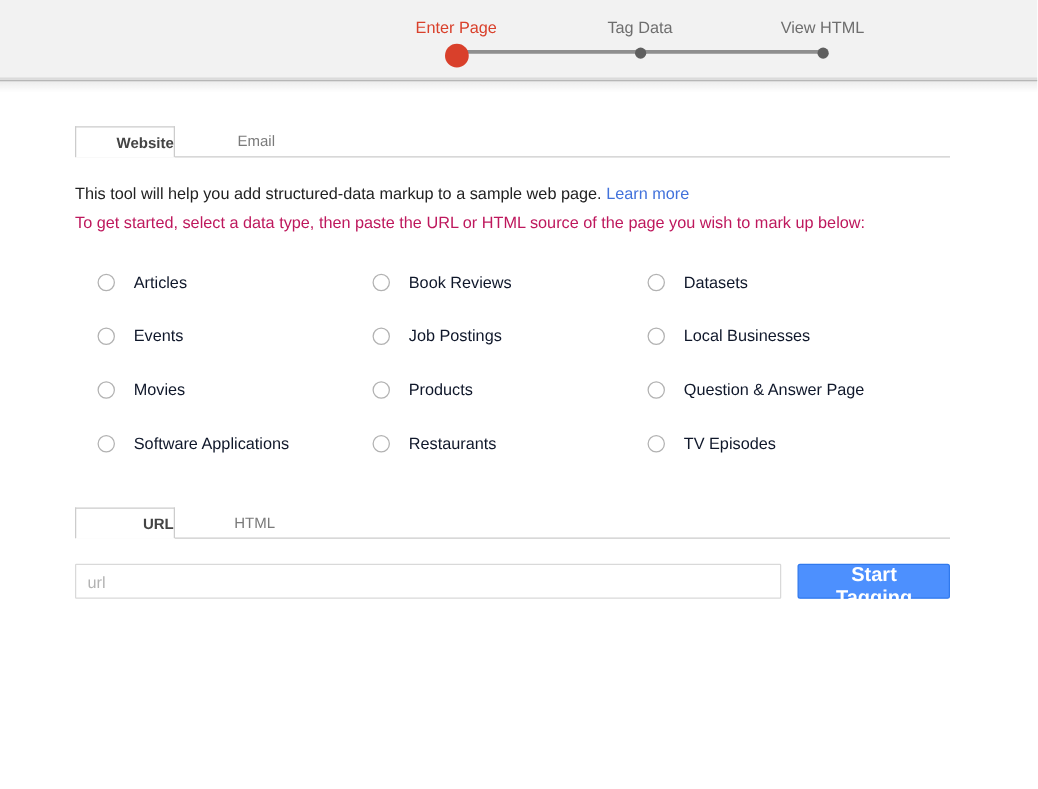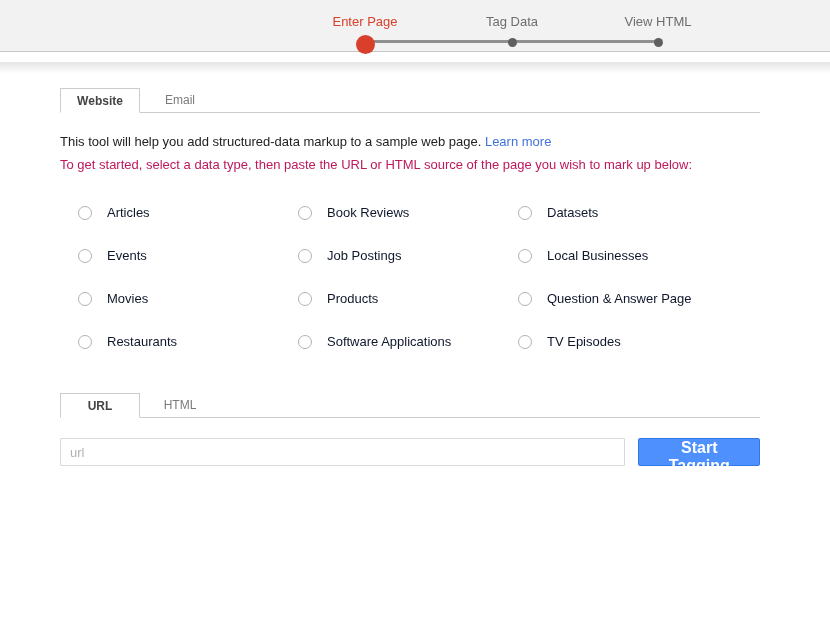--- a/index.html
+++ b/index.html
@@ -7,21 +7,21 @@
     width: 830px; height: 631px;
     background: #ffffff;
     font-family: "Liberation Sans", sans-serif;
     font-size: 13px; color: #333;
     overflow: hidden;
   }
 
   
   .header {
     position: relative;
-    width: 830px; height: 52px;
+    width: 830px; height: 65px;
     background: #f2f2f2;
     border-bottom: 1px solid #c6c6c6;
   }
   .header::after {
     content: "";
     position: absolute; left: 0; right: 0; top: 62px; height: 12px;
     background: linear-gradient(to bottom, rgba(0,0,0,0.10), rgba(0,0,0,0));
     pointer-events: none;
   }
   .stepper-line {
@@ -73,21 +73,21 @@
     position: relative;
     width: 700px;
     border-bottom: 1px solid #ccc;
     display: flex;
   }
   .tabbar-sources { margin-top: 35px; }
   .tabbar-input   { margin-top: 29px; }
   .tab {
     width: 80px; height: 25px;
     line-height: 24px;
-    text-align: center;
+    text-align: right;
     font-size: 12px;
     color: #7a7a7a;
     cursor: pointer;
     position: relative; top: 1px;
   }
   .tab.active {
     background: #fff;
     border: 1px solid #ccc;
     border-bottom: 1px solid #fff;
     color: #444;
@@ -217,25 +217,25 @@
     <div class="type-option">
       <span class="radio"></span>
       <span class="type-label">Products</span>
     </div>
     <div class="type-option">
       <span class="radio"></span>
       <span class="type-label">Question &amp; Answer Page</span>
     </div>
     <div class="type-option">
       <span class="radio"></span>
+      <span class="type-label">Software Applications</span>
+    </div>
+    <div class="type-option">
+      <span class="radio"></span>
       <span class="type-label">Restaurants</span>
-    </div>
-    <div class="type-option">
-      <span class="radio"></span>
-      <span class="type-label">Software Applications</span>
     </div>
     <div class="type-option">
       <span class="radio"></span>
       <span class="type-label">TV Episodes</span>
     </div>
   </div>
 
   <div class="tabbar tabbar-input">
     <div class="tab active">URL</div>
     <div class="tab">HTML</div>

